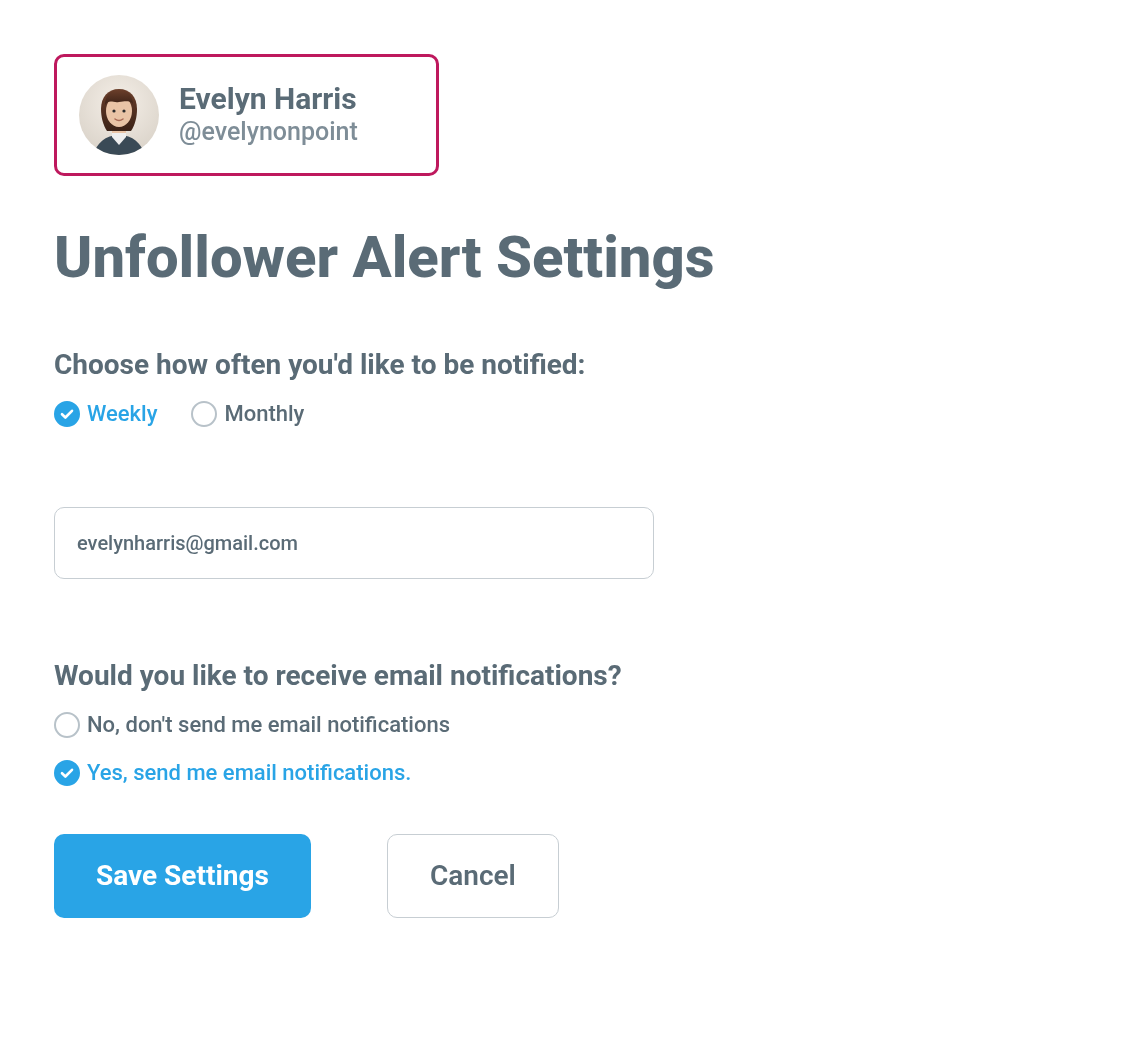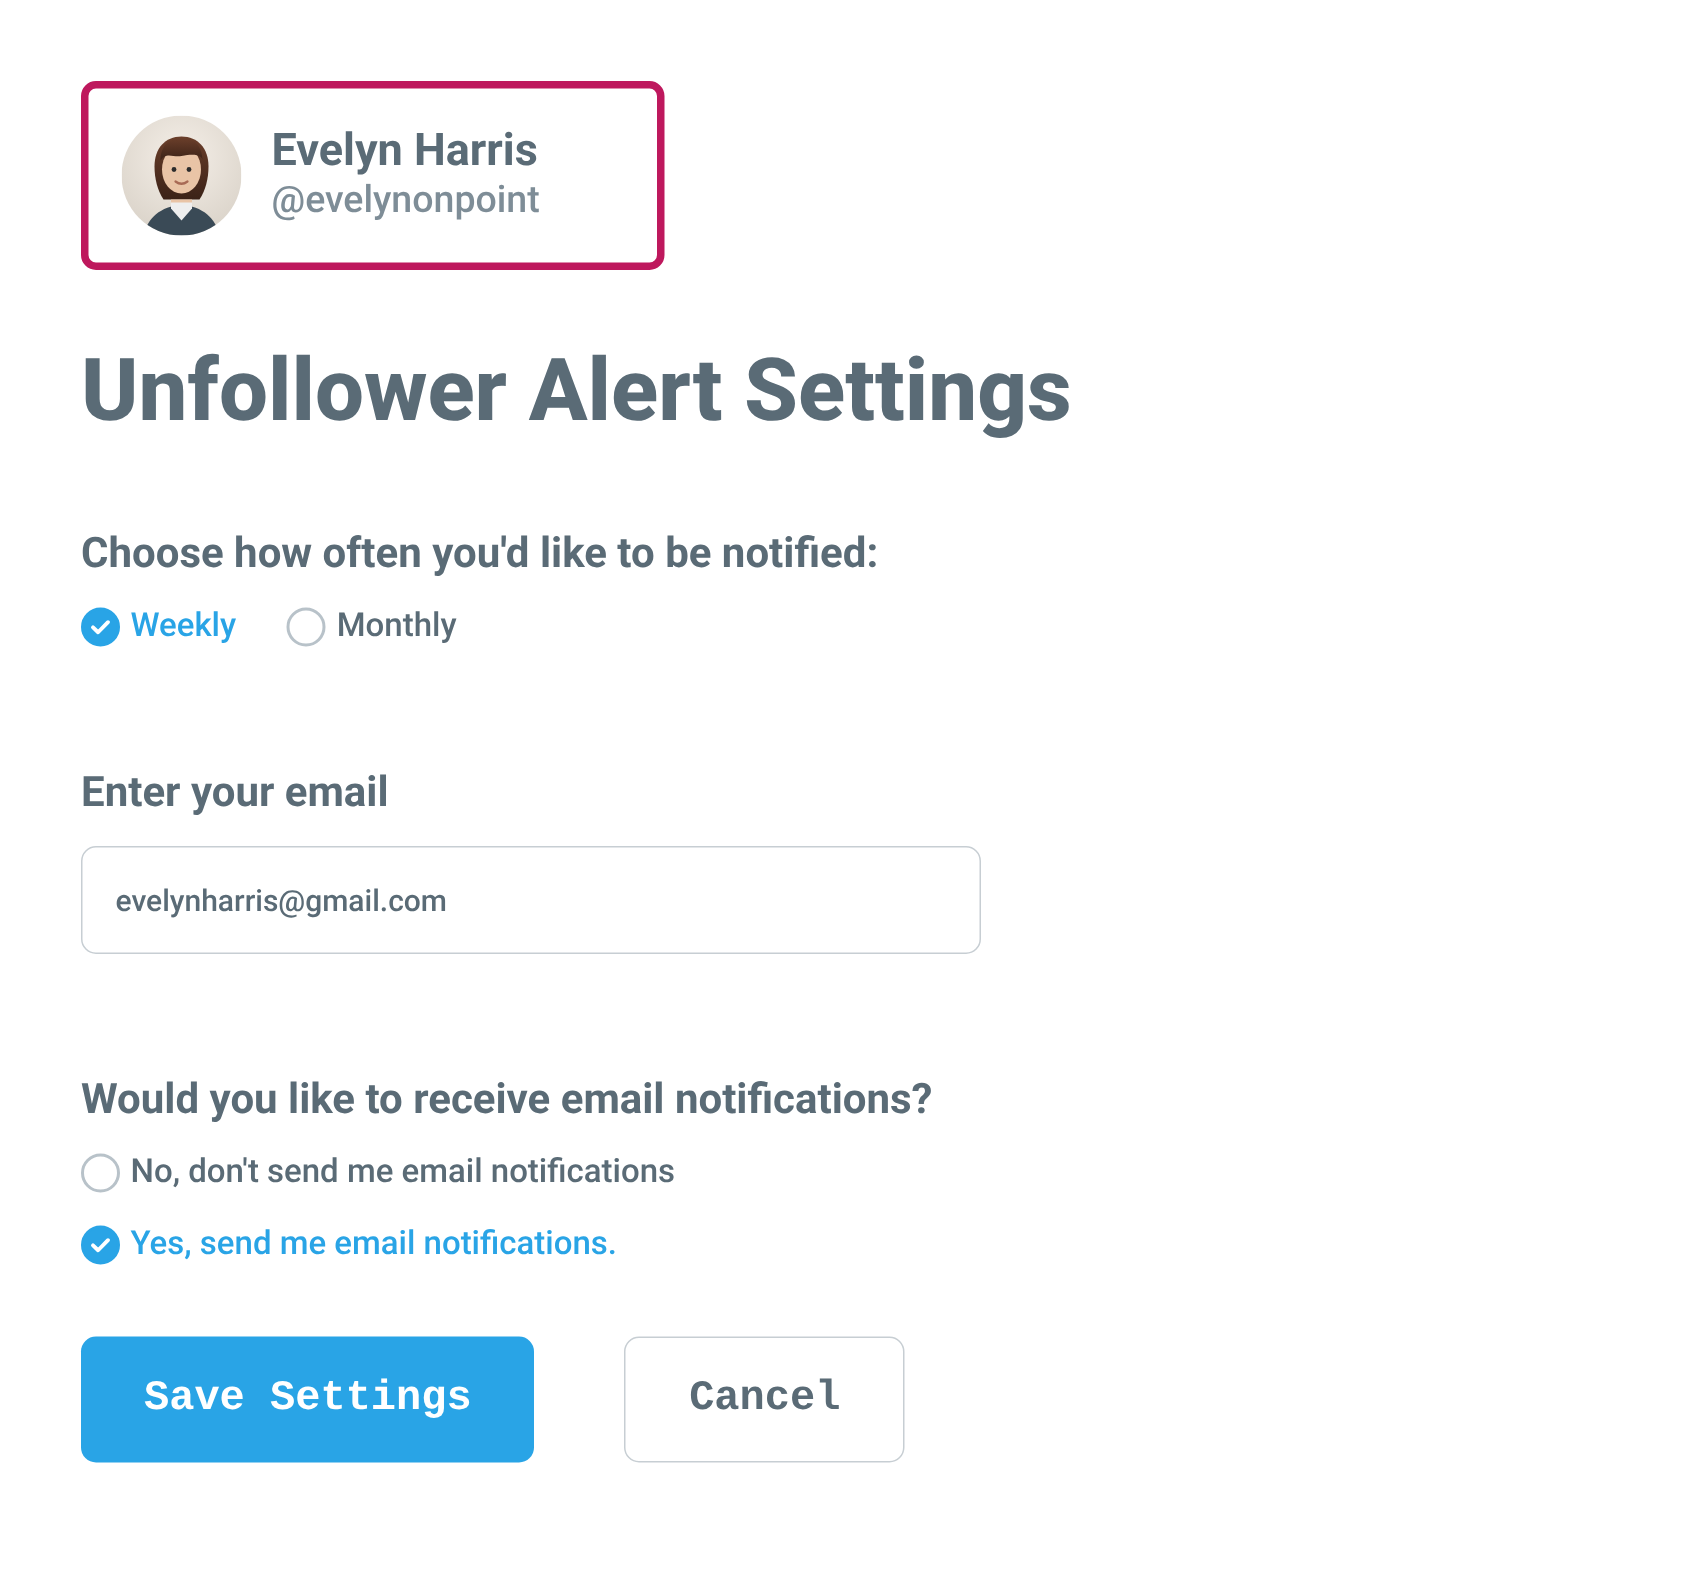--- a/index.html
+++ b/index.html
@@ -8,21 +8,21 @@
     background: #ffffff;
     width: 1126px;
     height: 1064px;
     padding: 54px;
     color: #5a6b76;
   }
   .user-card {
     display: inline-flex;
     align-items: center;
     gap: 20px;
-    border: 5px solid #be185d;
+    border: 3px solid #be185d;
     border-radius: 10px;
     padding: 18px 78px 18px 22px;
     margin-bottom: 50px;
   }
   .avatar {
     width: 80px;
     height: 80px;
     border-radius: 50%;
     overflow: hidden;
     flex-shrink: 0;
@@ -103,21 +103,21 @@
     border: 1px solid #c7ced3;
     border-radius: 10px;
     font-size: 20px;
     font-weight: 500;
     color: #5a6b76;
     padding: 0 22px;
     font-family: inherit;
     background: #fff;
   }
   .email-input::placeholder { color: #8f9aa3; }
-  .btn-row { display: flex; gap: 12px; font-family: Liberation Mono, monospace; }
+  .btn-row { display: flex; gap: 28px; }
   .btn {
     height: 84px;
     border-radius: 10px;
     font-size: 28px;
     font-weight: 700;
     font-family: inherit;
     cursor: pointer;
     padding: 0 42px;
     display: inline-flex;
     align-items: center;
@@ -186,21 +186,20 @@
       <span class="radio-label selected">Weekly</span>
     </div>
     <div class="radio-option">
       <span class="radio-circle"></span>
       <span class="radio-label">Monthly</span>
     </div>
   </div>
 </div>
 
 <div class="email-group">
-  <div class="section-label">Enter your email</div>
   <input class="email-input" type="text" value="evelynharris@gmail.com" style="">
 </div>
 
 <div>
   <div class="section-label">Would you like to receive email notifications?</div>
   <div class="radio-col">
     <div class="radio-option">
       <span class="radio-circle"></span>
       <span class="radio-label">No, don't send me email notifications</span>
     </div>

